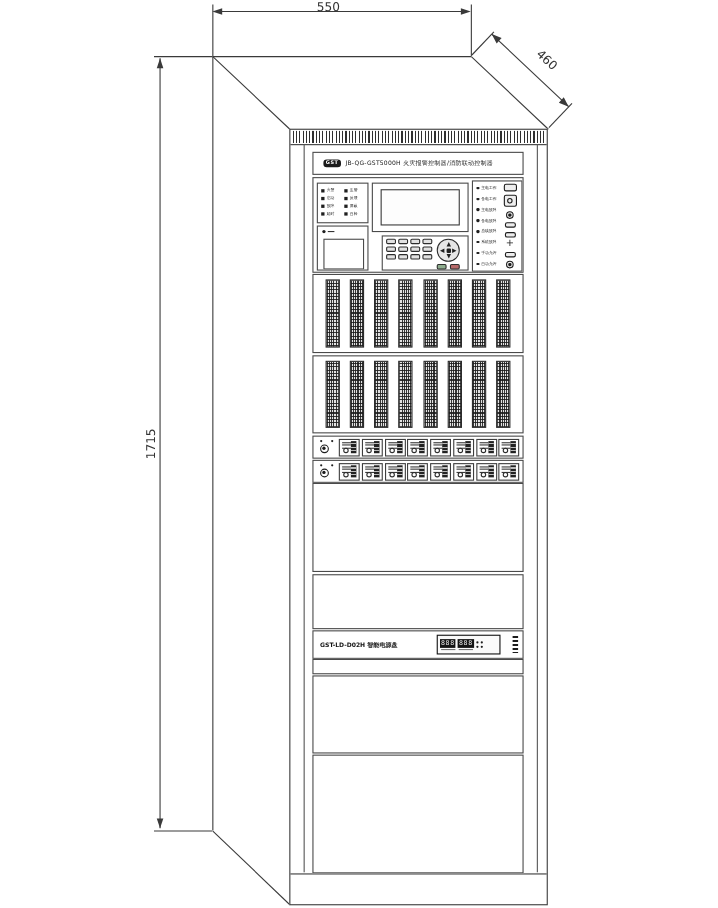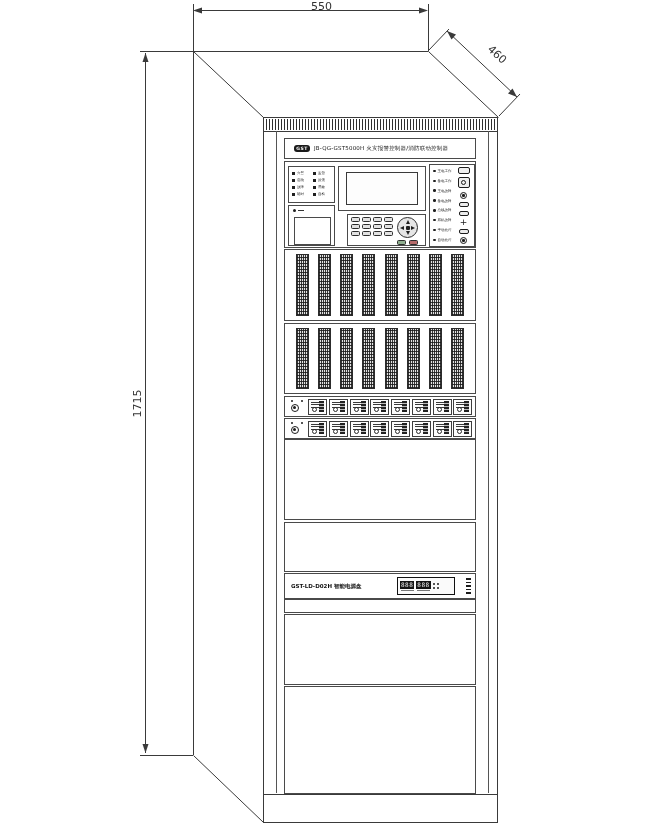--- a/index.html
+++ b/index.html
@@ -115,21 +115,21 @@
     <g fill="#3a3a3a" stroke="none">
       <polygon points="193,10.5 202,7.5 202,13.5"></polygon>
       <polygon points="428,10.5 419,7.5 419,13.5"></polygon>
       <polygon points="145.5,53 142.5,62 148.5,62"></polygon>
       <polygon points="145.5,753 142.5,744 148.5,744"></polygon>
       <polygon points="447,31 456,34.5 451.5,39.5"></polygon>
       <polygon points="517,97 508,93.5 512.5,88.5"></polygon>
     </g>
   </svg>
 
-  <div class="dim-label" style="left:204px;top:0;width:235px;">550</div>
+  <div class="dim-label" style="left:181px;top:0;width:235px;">550</div>
   <div class="dim-label" style="left:478px;top:48px;width:38px;transform:rotate(43deg);">460</div>
   <div class="dim-label" style="left:114px;top:397px;width:46px;transform:rotate(-90deg);">1715</div>
 
   <div id="front-face">
     <div id="grille">
       <div class="hatch"></div>
     </div>
     <div class="vline" style="left:12px;"></div>
     <div class="vline" style="left:224px;"></div>
     <div id="plinth-line"></div>

